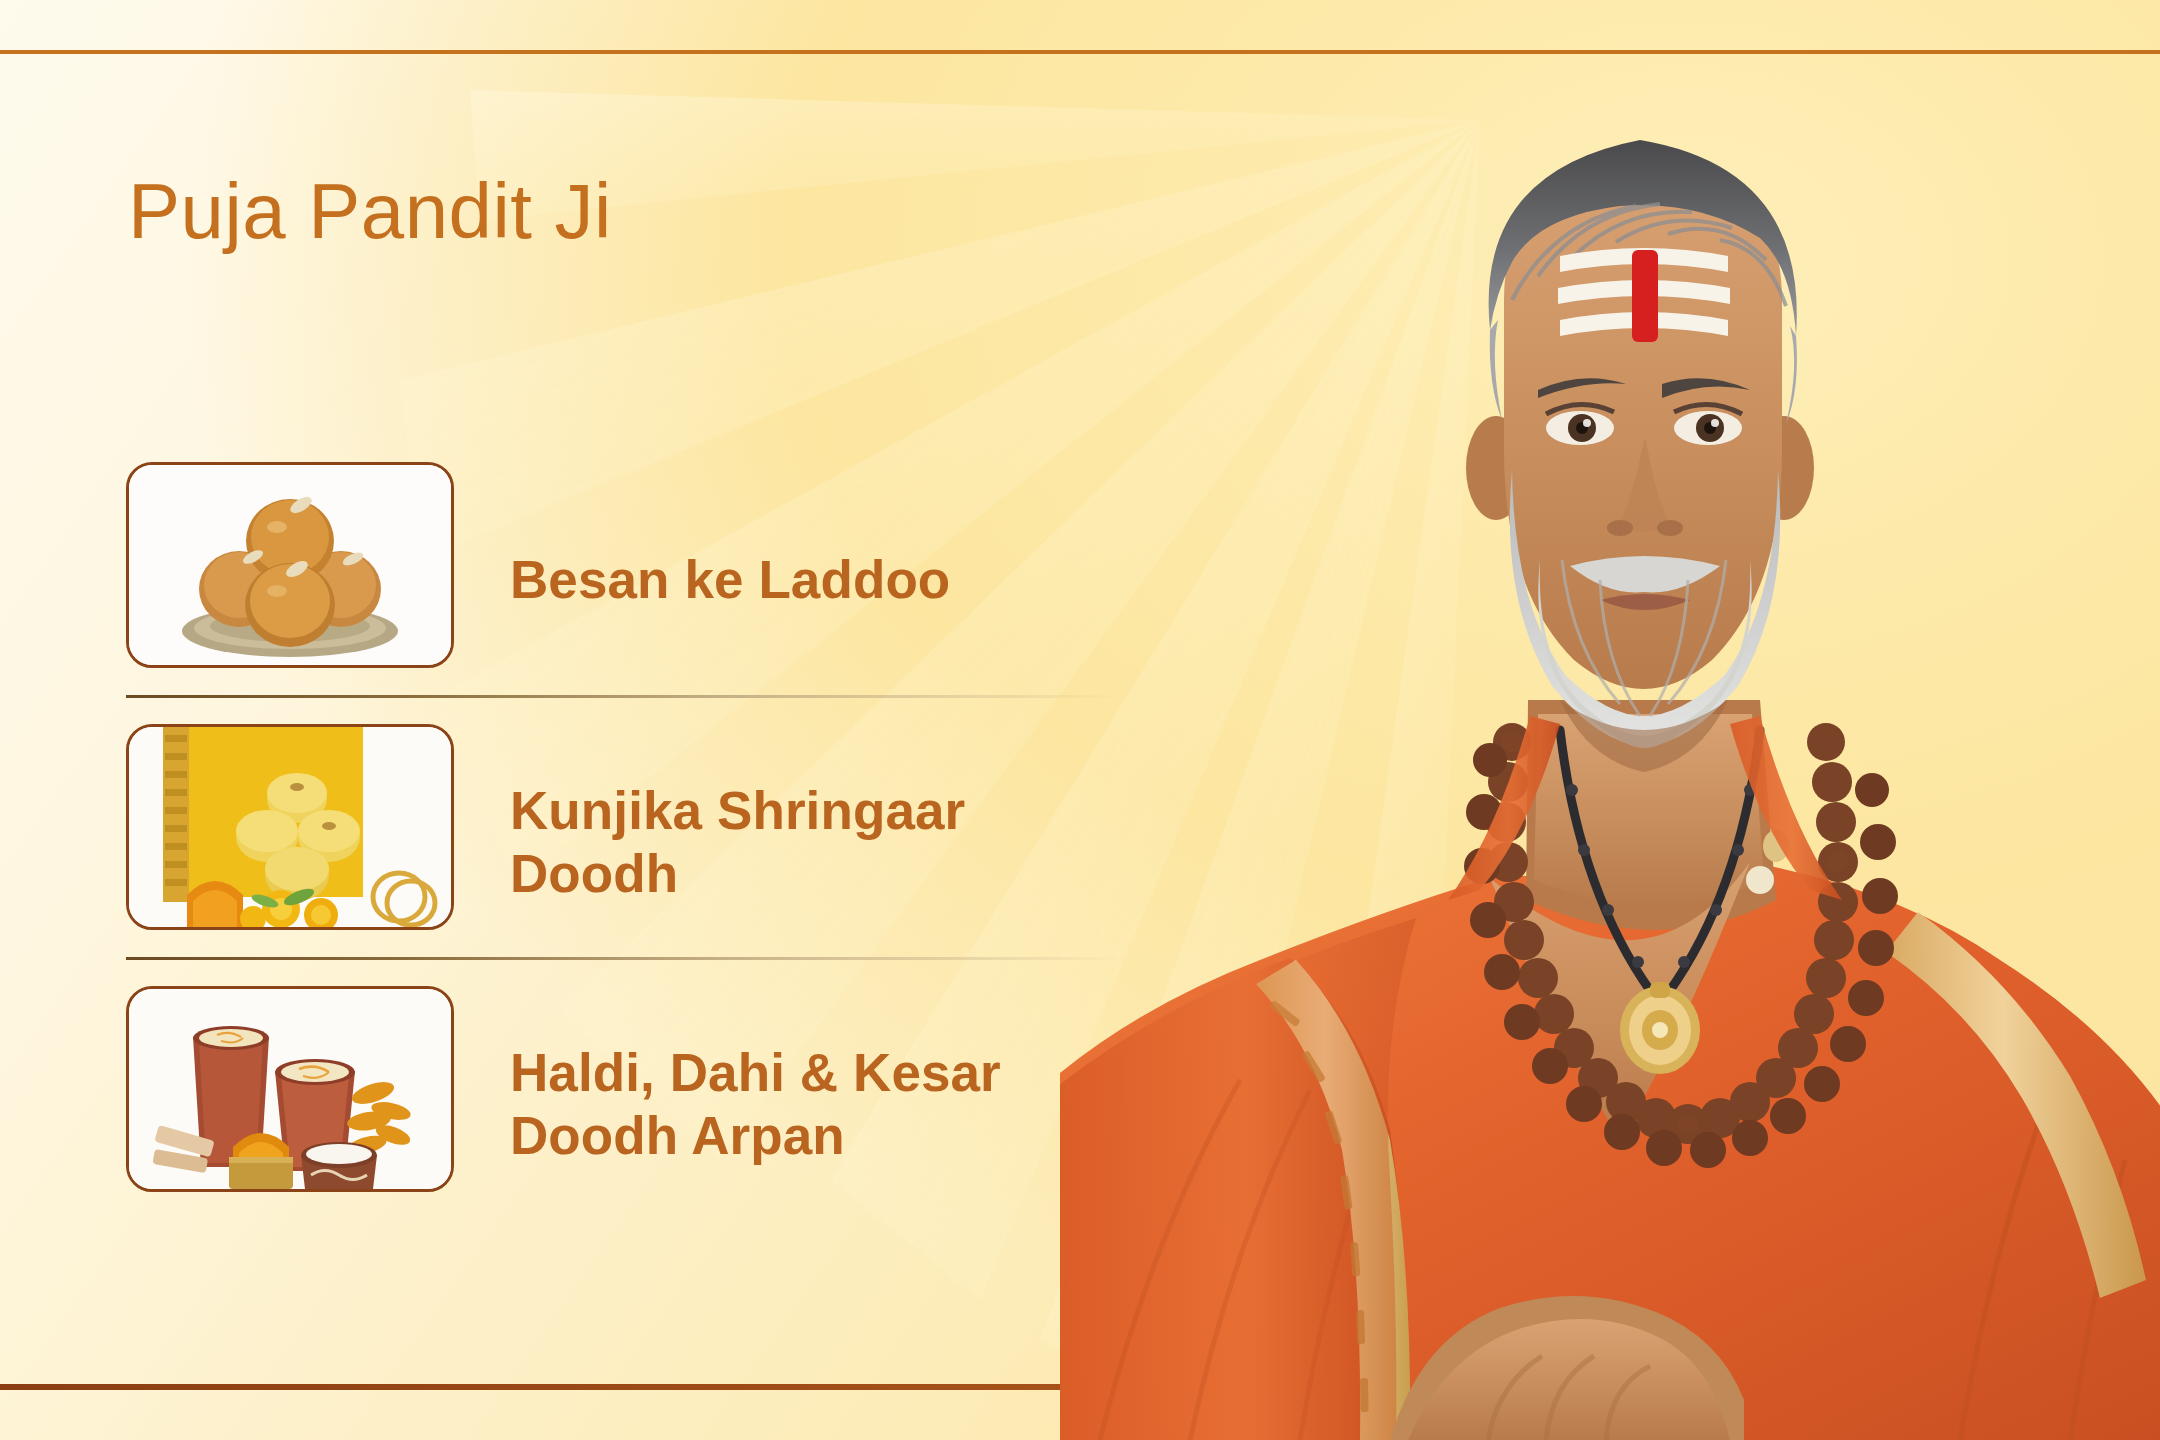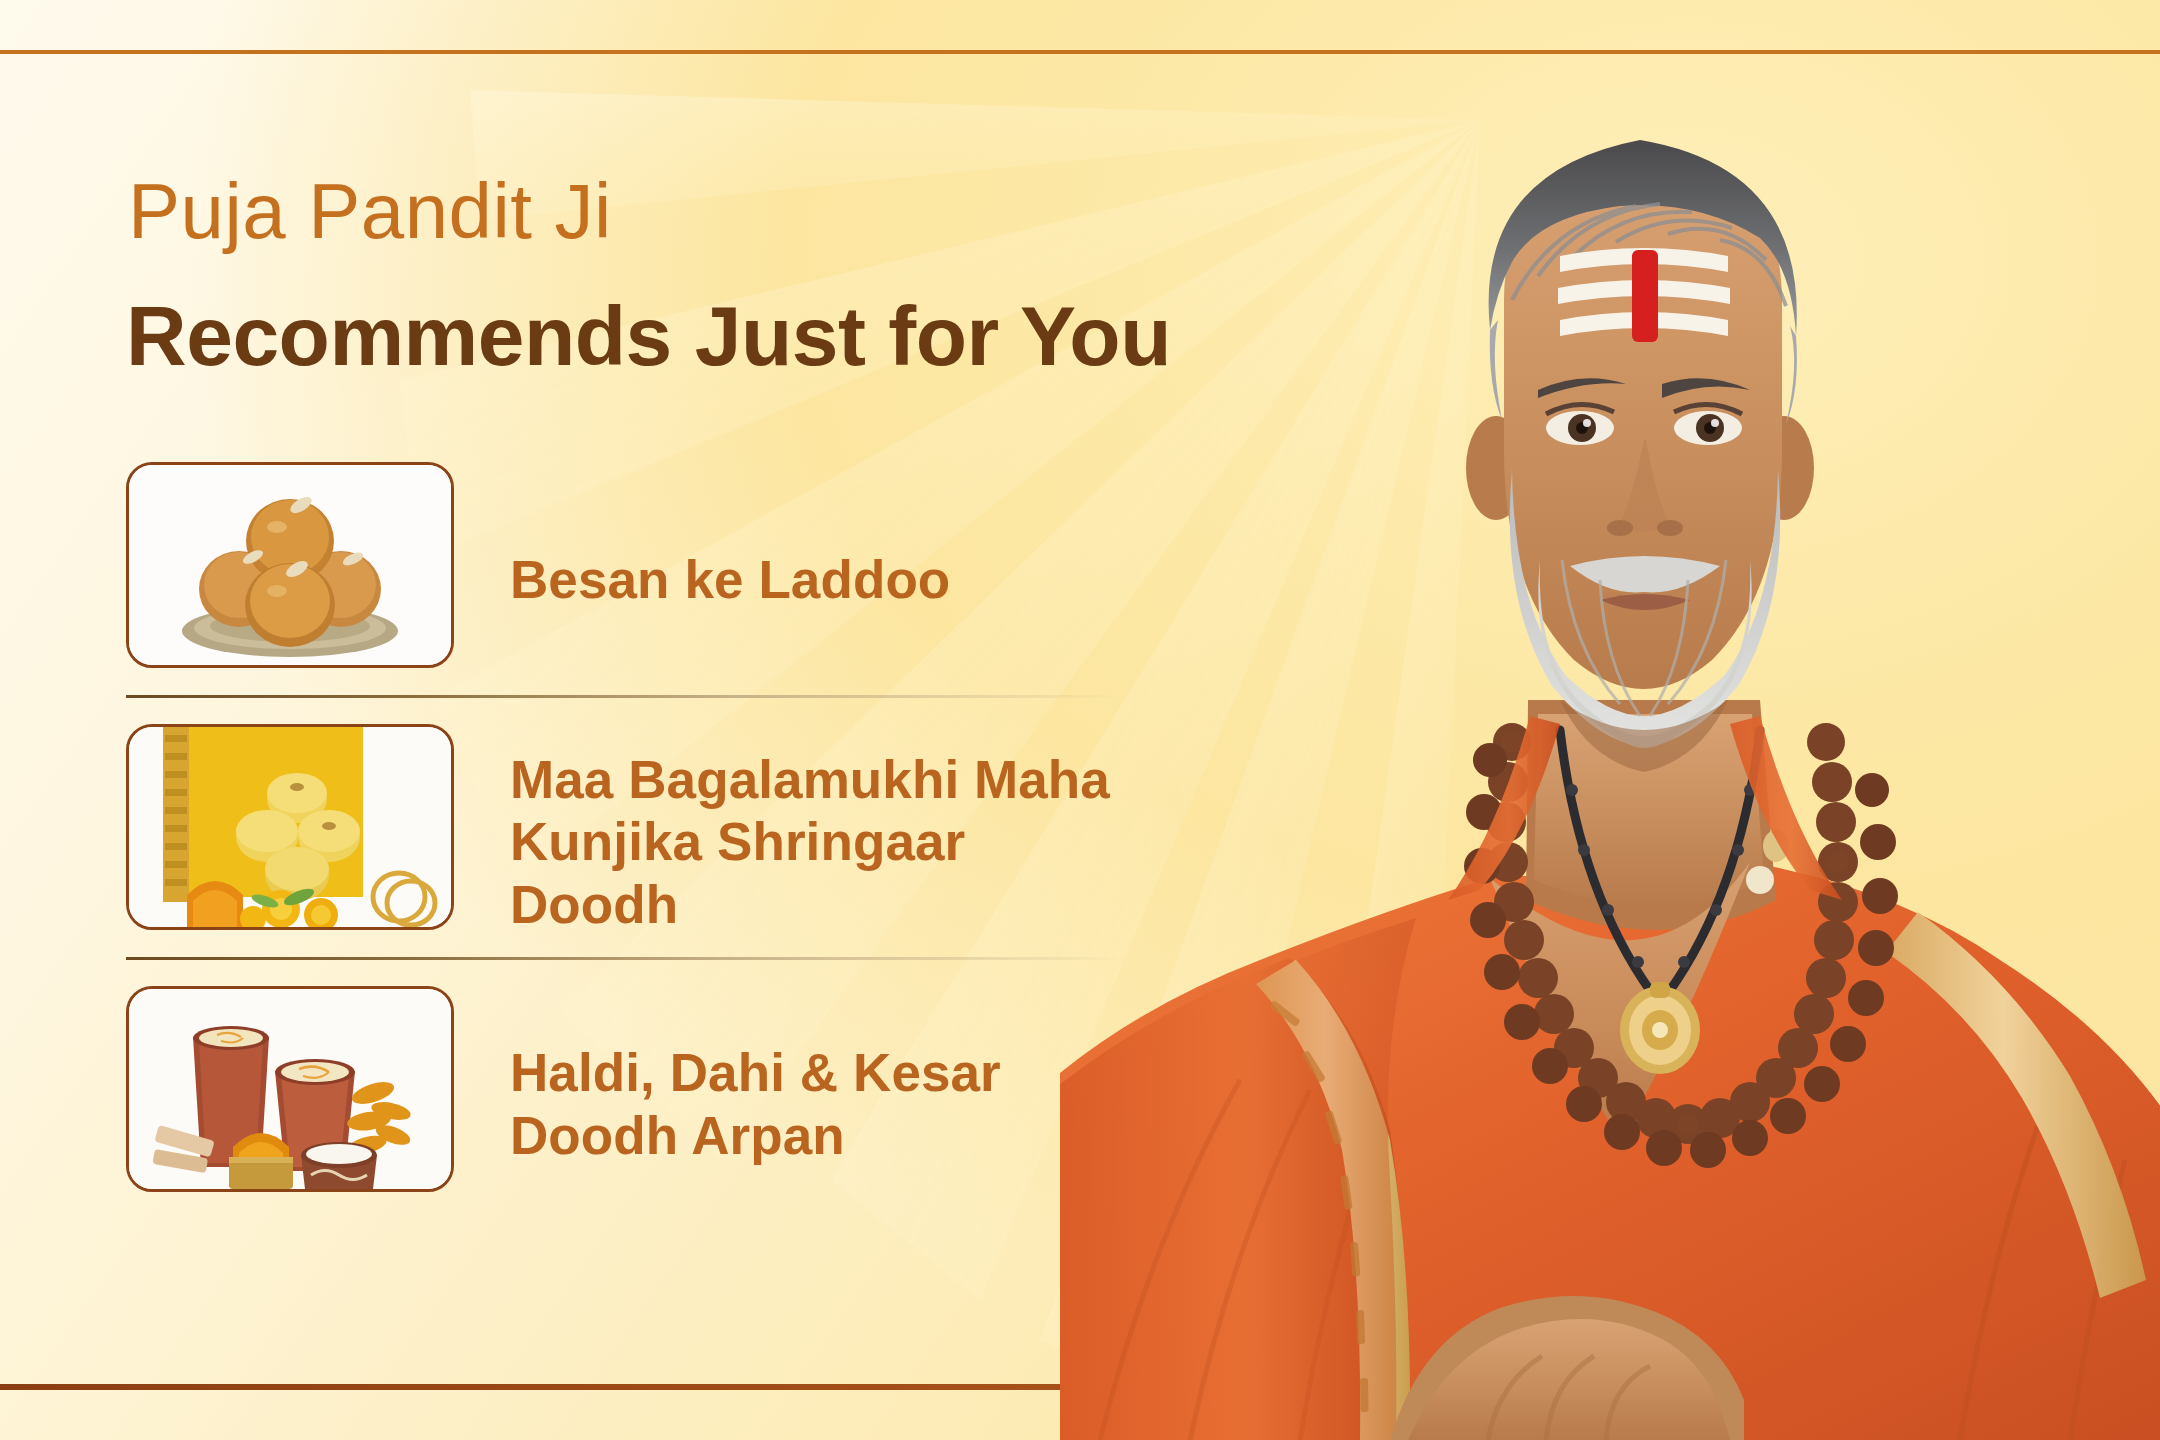--- a/index.html
+++ b/index.html
@@ -94,21 +94,20 @@
       <polygon points="1480,120 1420,1420 1300,1400"></polygon>
     </g>
   </svg>
 
   <div class="rule-top"></div>
   <div class="rule-bottom"></div>
 
   <div id="left">
 
     <div class="eyebrow">Puja Pandit Ji</div>
-    <div class="headline">Recommends Just for You</div>
 
     <div id="list">
 
       <div class="row">
         <div class="thumb">
           <svg viewBox="0 0 322 200" preserveAspectRatio="xMidYMid slice">
             <rect width="322" height="200" fill="#FDFCFA"></rect>
 
             <ellipse cx="161" cy="166" rx="108" ry="26" fill="#B7A885"></ellipse>
             <ellipse cx="161" cy="163" rx="96" ry="21" fill="#CBBD9A"></ellipse>
@@ -186,21 +185,20 @@
             <ellipse cx="170" cy="170" rx="16" ry="6" fill="#6FA33C" transform="rotate(-22 170 170)"></ellipse>
             <ellipse cx="136" cy="174" rx="14" ry="5" fill="#7CB047" transform="rotate(18 136 174)"></ellipse>
 
             <g fill="none" stroke="#D9A93C" stroke-width="5">
               <ellipse cx="270" cy="170" rx="26" ry="24"></ellipse>
               <ellipse cx="282" cy="176" rx="24" ry="22"></ellipse>
             </g>
           </svg>
         </div>
         <div class="row-label">
-          <div>Maa Bagalamukhi Maha</div>
           <div>Kunjika Shringaar Doodh</div>
         </div>
       </div>
 
       <div class="divider"></div>
 
       <div class="row">
         <div class="thumb">
           <svg viewBox="0 0 322 200" preserveAspectRatio="xMidYMid slice">
             <rect width="322" height="200" fill="#FCFBF8"></rect>

